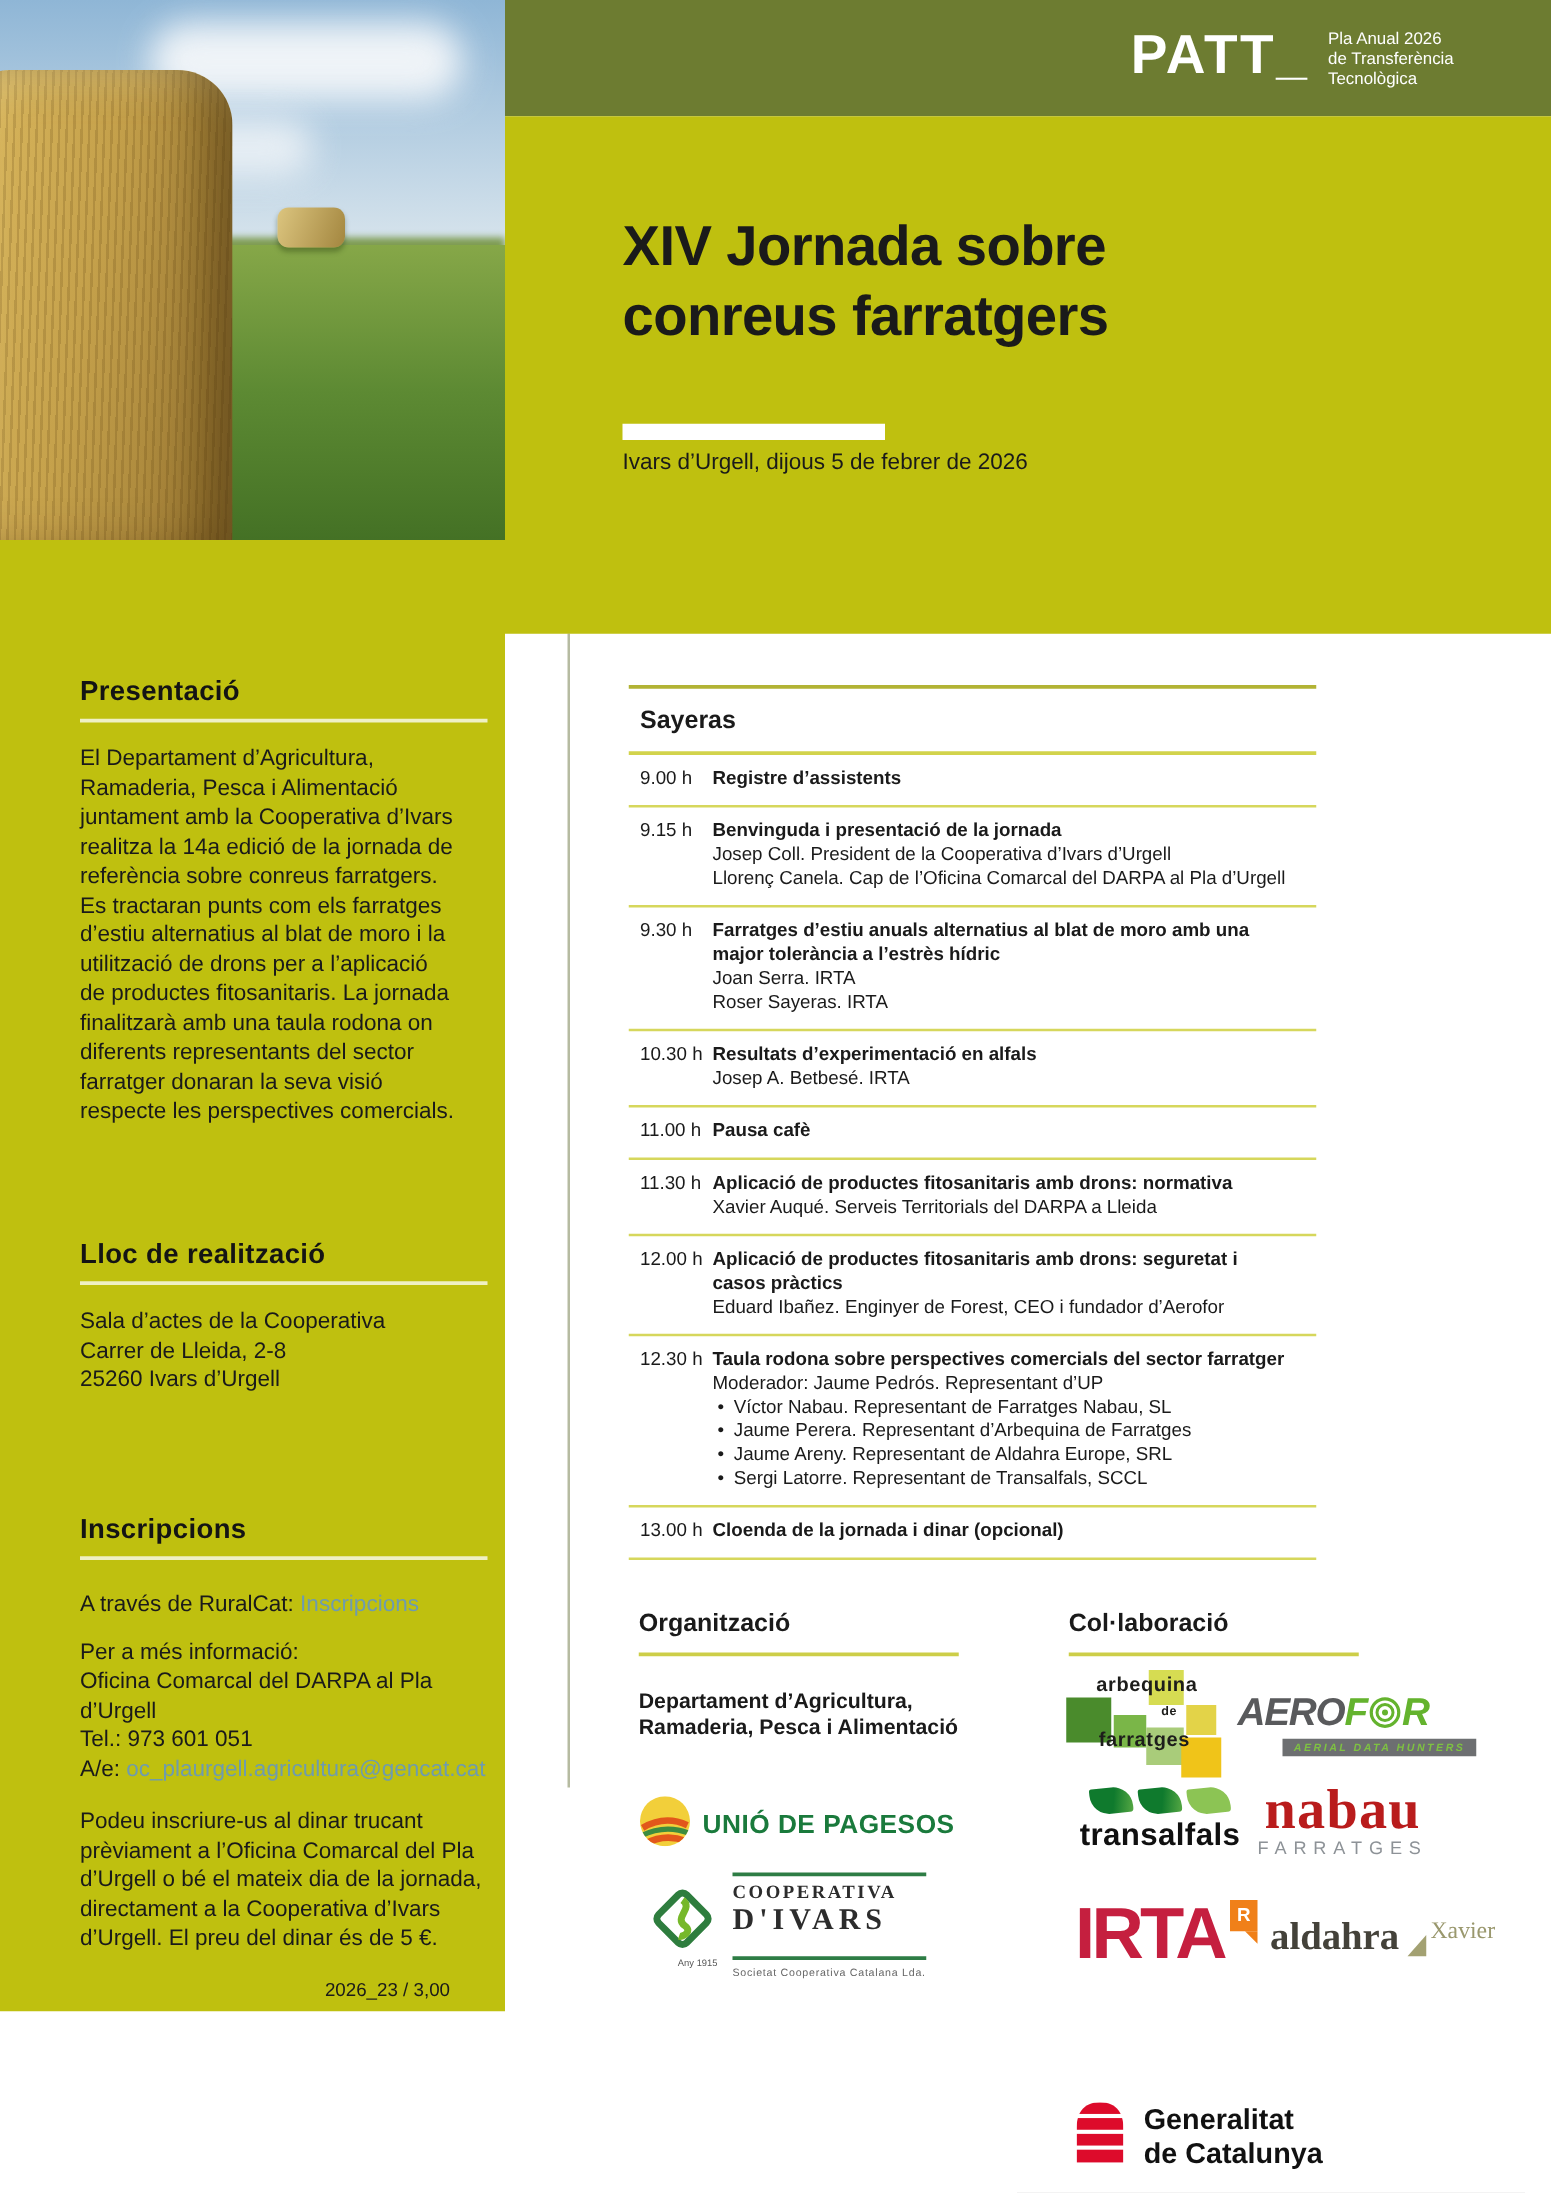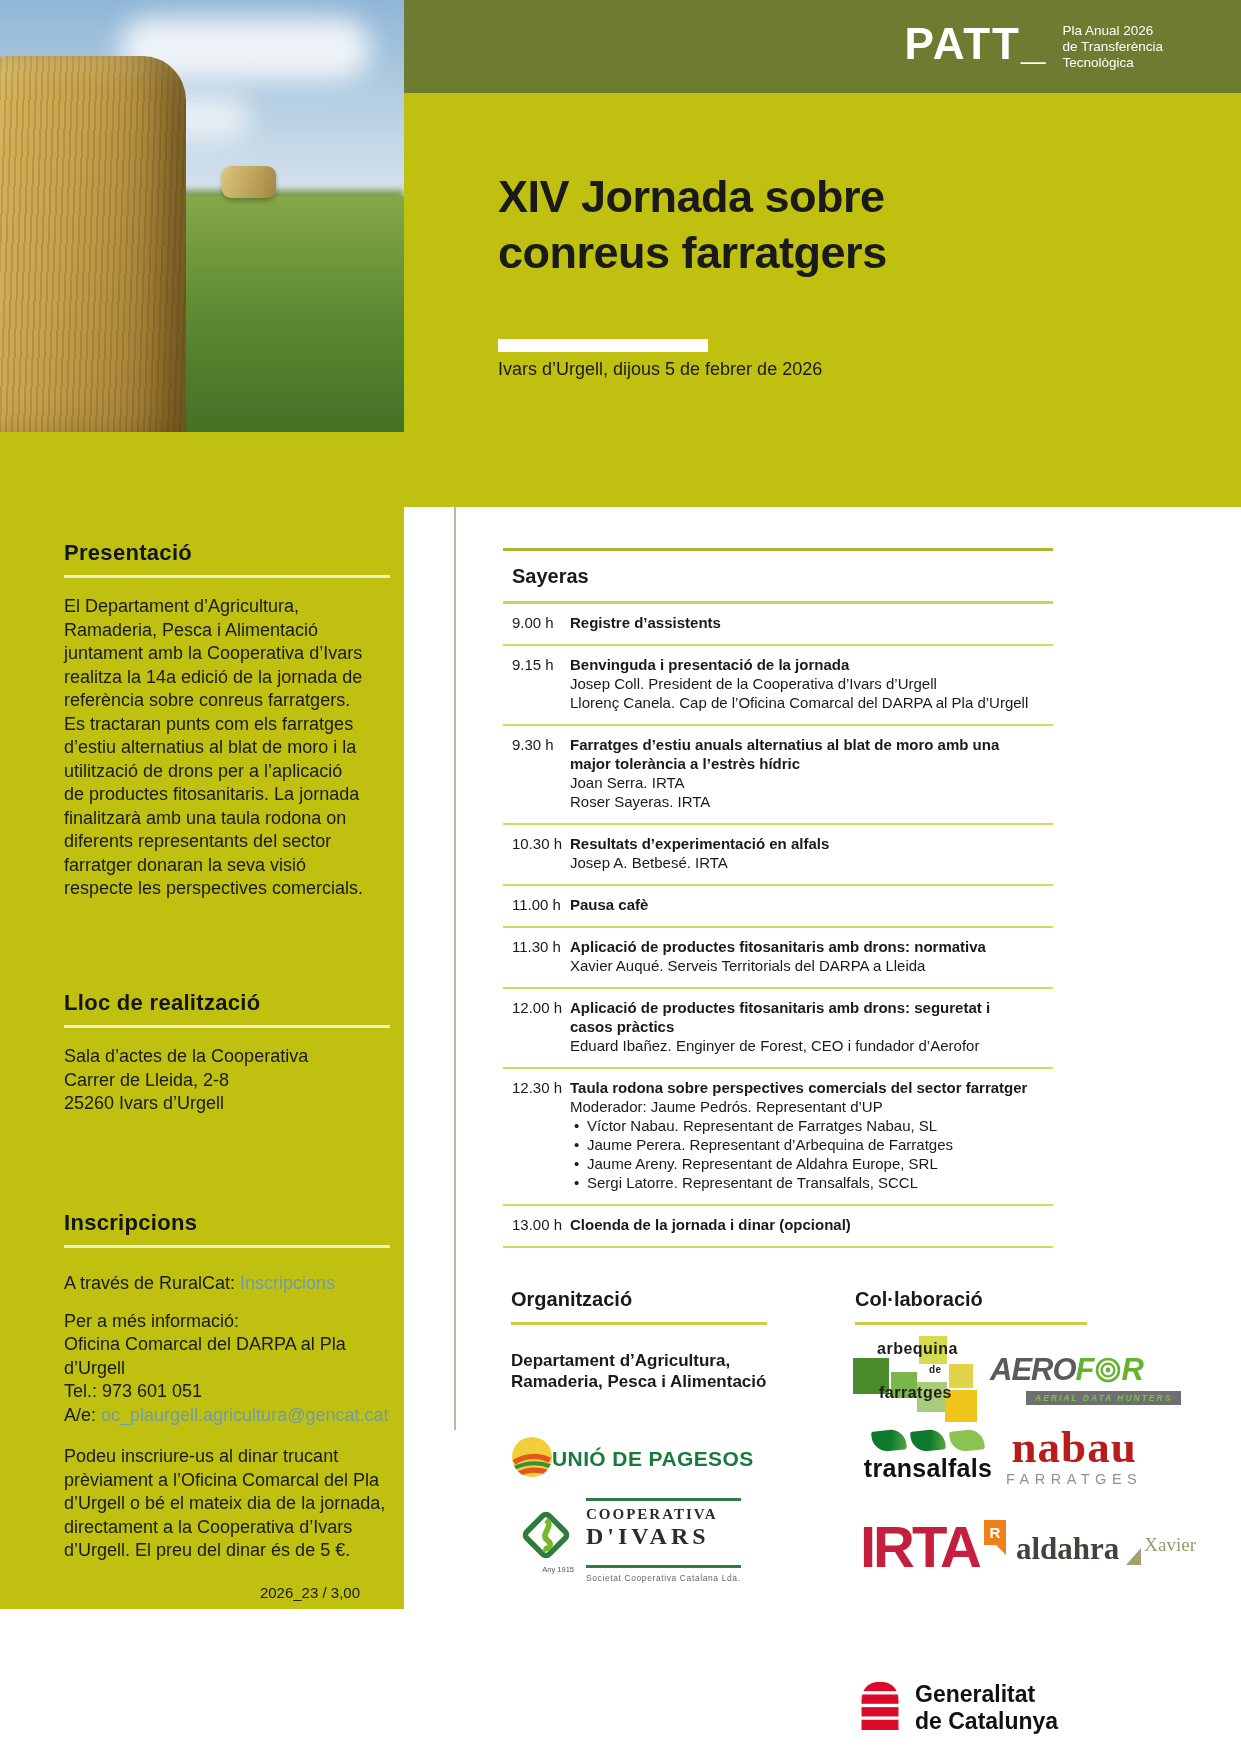--- a/index.html
+++ b/index.html
@@ -57,21 +57,21 @@
   .pbody{flex:1;font-size:15px;line-height:19px}
   .ptitle{font-weight:bold;white-space:pre-line}
   .pbullet{padding-left:17px;position:relative}
   .pbullet::before{content:"\2022";position:absolute;left:4px}
 
   
   .oc-h{position:absolute;font-size:20px;font-weight:bold}
   .oc-rule{position:absolute;height:3px;background:#cdce48}
   .oc-dept{position:absolute;left:511px;top:1350px;font-size:17px;font-weight:bold;line-height:21px}
 
-  .logo-up{position:absolute;left:512px;top:1437px;display:flex;align-items:center;gap:0}
+  .logo-up{position:absolute;left:512px;top:1437px;display:flex;align-items:center;gap:10px}
   .up-text{font-size:21px;font-weight:bold;color:#1a7a3c;letter-spacing:.4px}
 
   .logo-coop{position:absolute;left:512px;top:1498px;display:flex;gap:12px;align-items:center}
   .coop-mark{width:62px;text-align:right}
   .coop-year{font-size:7.5px;color:#555;margin-top:-2px}
   .coop-l1{font-family:"Liberation Serif",serif;font-weight:bold;font-size:15px;letter-spacing:2px;
            color:#2c2c2c;border-top:3px solid #2e7d45;padding-top:5px}
   .coop-l2{font-family:"Liberation Serif",serif;font-weight:bold;font-size:24px;letter-spacing:4px;
            color:#2c2c2c;border-bottom:3px solid #2e7d45;padding-bottom:16px;line-height:26px}
   .coop-l3{font-size:8.5px;color:#666;margin-top:5px;letter-spacing:.6px}

